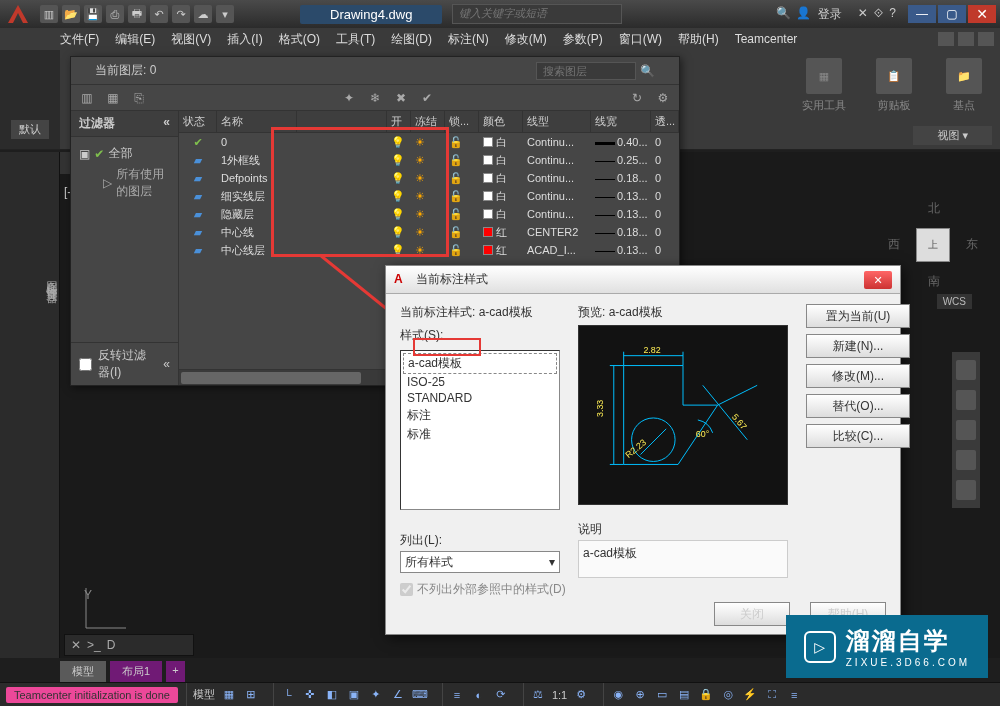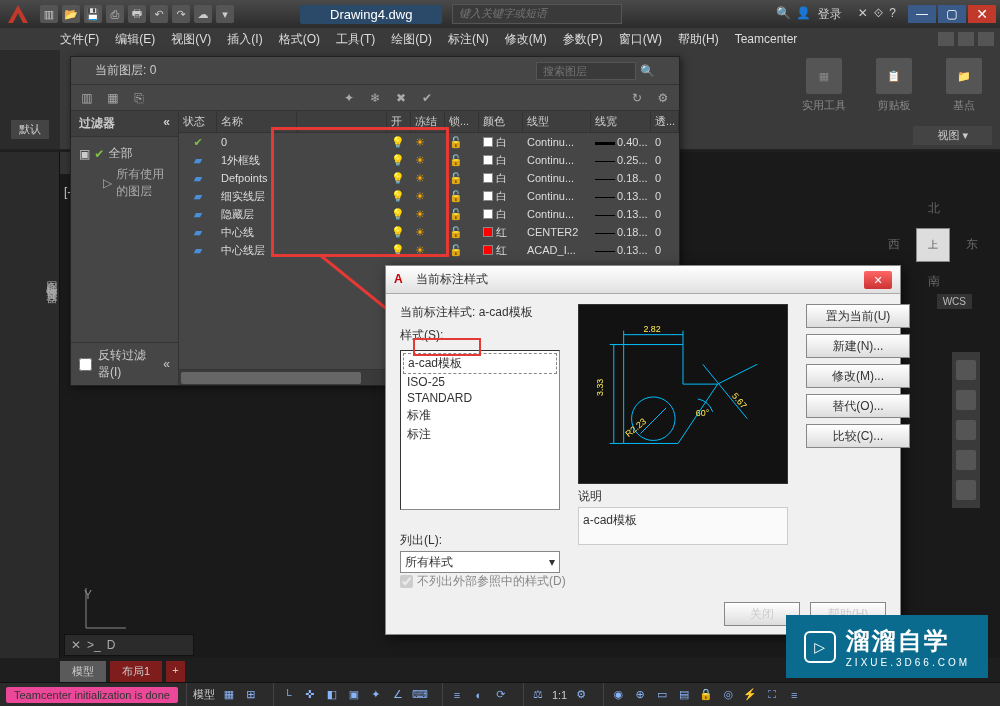--- a/index.html
+++ b/index.html
@@ -90,35 +90,35 @@
 .dd-title .dd-logo { width: 16px; height: 16px; margin-right: 6px; color: #c00; font-weight: bold; }
 .dd-title .dd-close { margin-left: auto; width: 28px; height: 18px; background: linear-gradient(to bottom,#f66,#c33); color: #fff; text-align: center; border-radius: 2px; font-size: 11px; line-height: 18px; }
 .dd-body { padding: 10px 14px; color: #333; font-size: 12px; display: grid; grid-template-columns: 170px 220px 100px; gap: 8px; position: relative; }
 .dd-left { }
 .dd-label-row { margin-bottom: 6px; }
 .dd-list { width: 160px; height: 160px; background: #fff; border: 1px inset #888; padding: 2px; }
 .dd-list div { padding: 1px 4px; }
 .dd-list .sel { background: #fff; border: 1px dashed #888; }
 .dd-listout-label { margin-top: 22px; }
 .dd-combo { width: 160px; height: 22px; border: 1px solid #888; background: #fff; padding: 0 4px; display: flex; align-items: center; justify-content: space-between; margin-top: 2px; }
-.dd-check { color: #888; display: flex; gap: 4px; }
+.dd-check { margin-top: 8px; color: #888; display: flex; gap: 4px; }
 .dd-preview-label { margin-bottom: 4px; }
 .dd-preview { width: 210px; height: 180px; background: #121212; border: 1px solid #333; position: relative; }
 .dd-preview svg { width: 100%; height: 100%; }
-.dd-desc-label { margin-top: 4px; }
+.dd-desc-label { margin-top: 16px; }
 .dd-desc-box { width: 210px; height: 38px; border: 1px solid #ccc; background: #fafafa; padding: 4px; margin-top: 2px; }
 .dd-buttons { display: flex; flex-direction: column; gap: 6px; }
 .dd-btn { width: 104px; height: 24px; background: linear-gradient(to bottom,#fff,#ddd); border: 1px solid #888; font-size: 12px; display: flex; align-items: center; justify-content: center; }
-.dd-footer-btns { position: absolute; bottom: 8px; right: 14px; display: flex; gap: 10px; }
+.dd-footer-btns { position: absolute; bottom: 8px; right: 14px; display: flex; gap: 20px; }
 .red-box-dlg { position: absolute; border: 2px solid #e53935; pointer-events: none; }
 
 
 .cmd-area { position: absolute; bottom: 24px; left: 60px; width: 130px; height: 22px; background: #2b2b2b; display: flex; align-items: center; padding: 0 6px; color: #aaa; gap: 6px; border: 1px solid #111; }
 .layout-tabs2 { position: absolute; bottom: 48px; left: 60px; display: flex; gap: 4px; }
-.layout-tab { background: #7f1d1d; color: #ccc; padding: 3px 12px; font-size: 11px; }
+.layout-tab { background: #701a75; color: #ccc; padding: 3px 12px; font-size: 11px; }
 .layout-tab.active { background: #5a5a5a; }
 .statusbar { position: absolute; bottom: 0; left: 0; right: 0; height: 24px; background: #2b2b2b; border-top: 1px solid #111; display: flex; align-items: center; padding: 0 6px; color: #ccc; font-size: 11px; gap: 8px; }
 .sb-section { display: flex; align-items: center; gap: 6px; padding: 0 6px; border-left: 1px solid #444; height: 100%; }
 .sb-icon { width: 16px; height: 16px; display: flex; align-items: center; justify-content: center; color: #8ab4f8; }
 .sb-msg { background: #ec4899; color: #333; padding: 2px 8px; border-radius: 2px; }
 
 
 .leftbar { position: absolute; top: 152px; left: 0; width: 60px; bottom: 48px; background: #2b2b2b; border-right: 1px solid #111; }
 .leftbar .vlbl { position: absolute; top: 120px; left: 44px; writing-mode: vertical-rl; color: #aaa; font-size: 11px; letter-spacing: 2px; }
 
@@ -405,34 +405,35 @@
     <div class="dd-close">✕</div>
   </div>
   <div class="dd-body">
     <div class="dd-left">
       <div class="dd-label-row">当前标注样式: a-cad模板</div>
       <div class="dd-label-row">样式(S):</div>
       <div class="dd-list">
         <div class="sel">a-cad模板</div>
         <div>ISO-25</div>
         <div>STANDARD</div>
+        <div>标注</div>
         <div>标准</div>
-        <div>标注</div>
       </div>
       <div class="dd-listout-label">列出(L):</div>
       <div class="dd-combo">
         <span>所有样式</span>
           <span>▾</span>
       </div>
       <div class="dd-check">
         <input type="checkbox" checked="" disabled="" style="">
         <span>不列出外部参照中的样式(D)</span>
       </div>
     </div>
     <div class="dd-mid">
+      <div class="dd-preview-label">预览: a-cad模板</div>
       <div class="dd-preview">
         <svg viewBox="0 0 210 180">
           <g stroke="#00bfff" fill="none" stroke-width="1">
             <path d="M45 40 L105 40 L105 80 L140 80 L100 140 L45 140 Z"></path>
             <circle cx="75" cy="115" r="22"></circle>
             <line x1="125" y1="60" x2="170" y2="115"></line>
             <line x1="140" y1="80" x2="180" y2="60"></line>
             <line x1="45" y1="30" x2="105" y2="30"></line>
               <line x1="45" y1="26" x2="45" y2="40"></line>
               <line x1="105" y1="26" x2="105" y2="40"></line>

